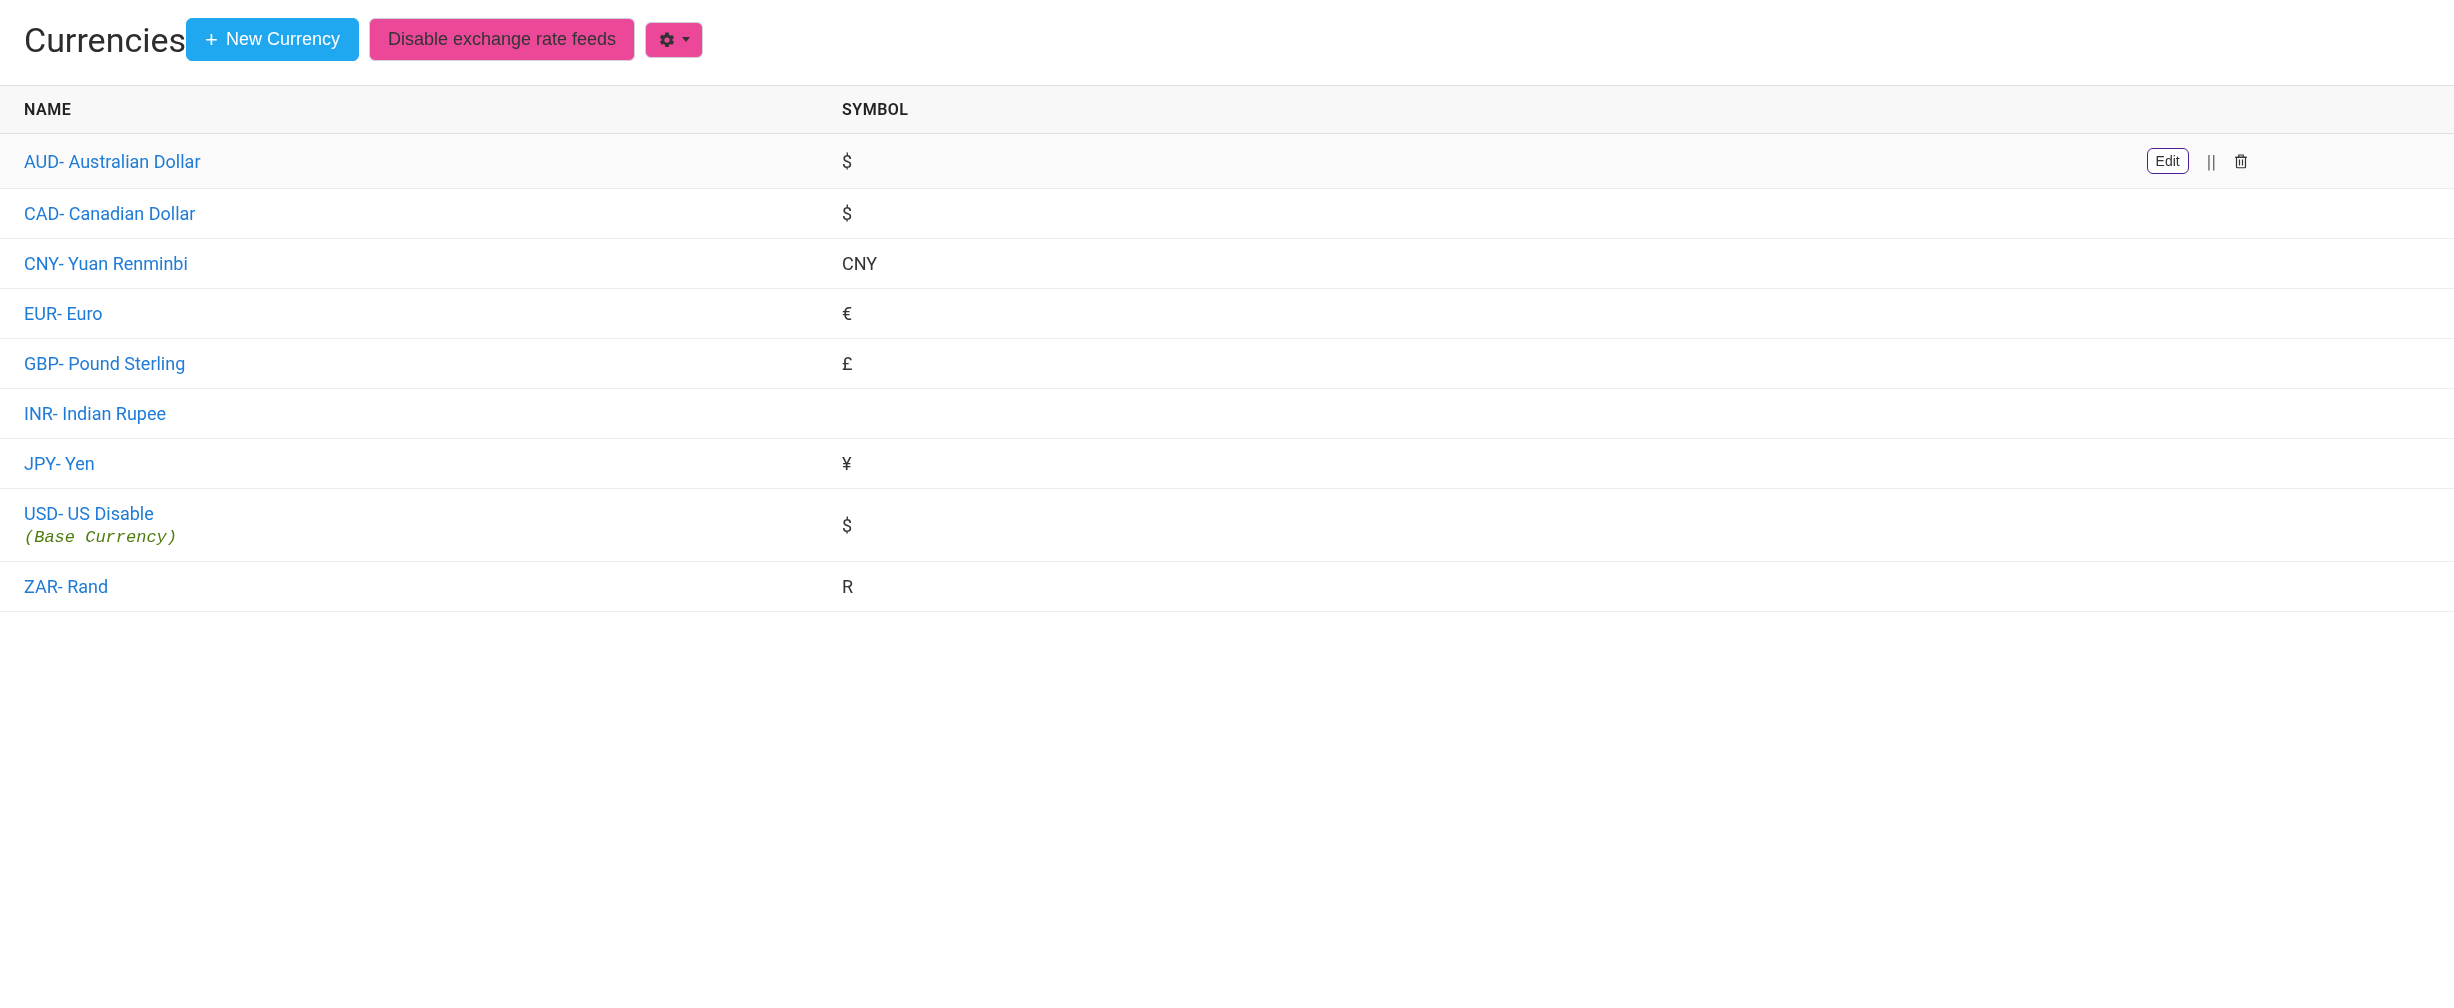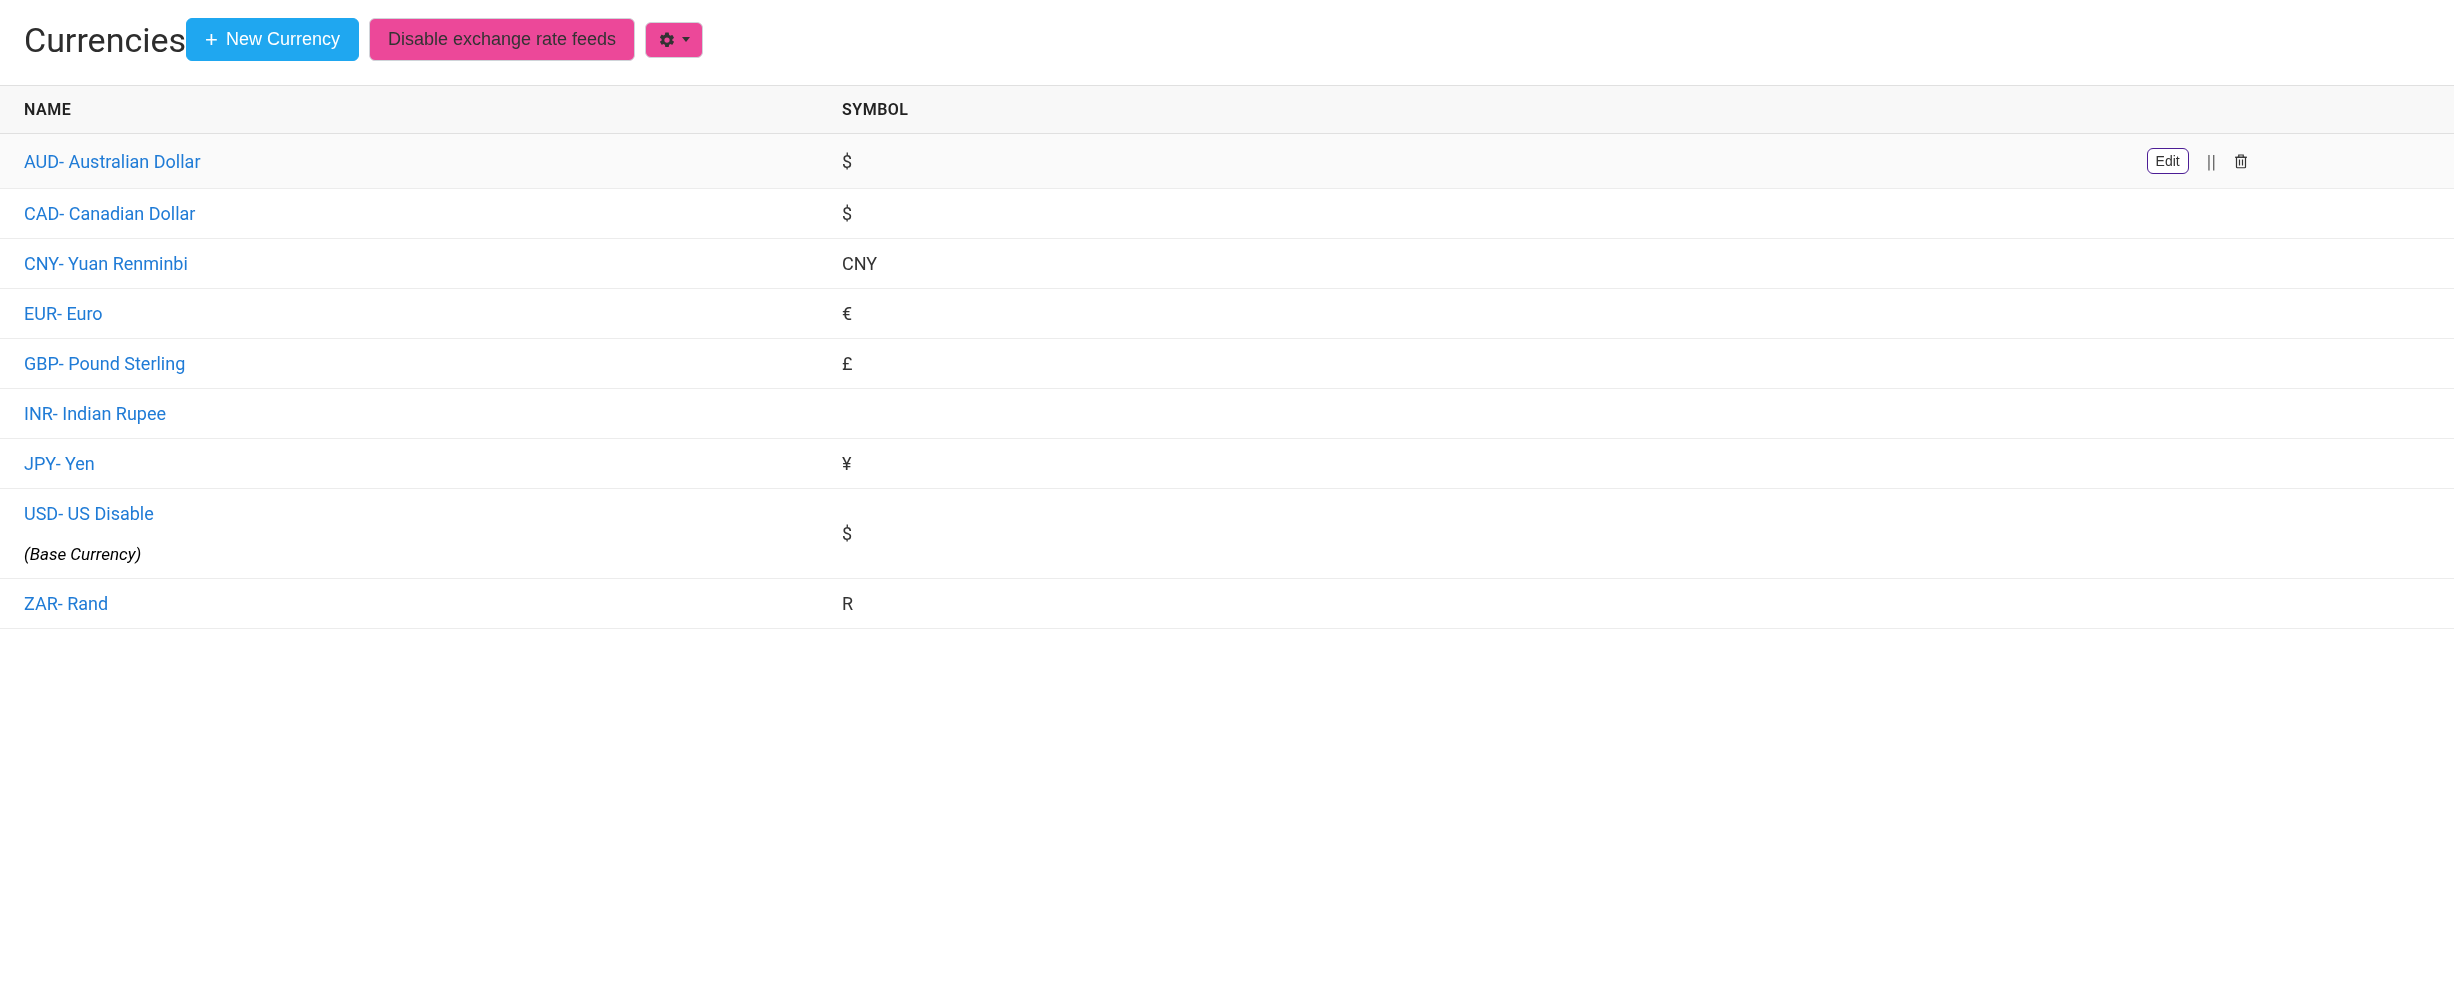--- a/index.html
+++ b/index.html
@@ -98,24 +98,25 @@
     background: #fafafa;
   }
   .row .name-link {
     color: #1f7bd6;
     text-decoration: none;
   }
   .row .symbol-text {
     color: #333;
   }
   .base-currency {
-    color: #000000;
+    color: #4d7c0f;
     font-style: italic;
     font-size: 17px;
-    margin-top: 20px;
+    margin-top: 4px;
+    font-family: Liberation Mono, monospace;
   }
   .name-stack { display:flex; flex-direction:column; }
 
   .edit-box {
     border: 1px solid #4c1d95;
     color: #333;
     font-size: 14px;
     padding: 4px 8px;
     border-radius: 6px;
     background: #fff;

